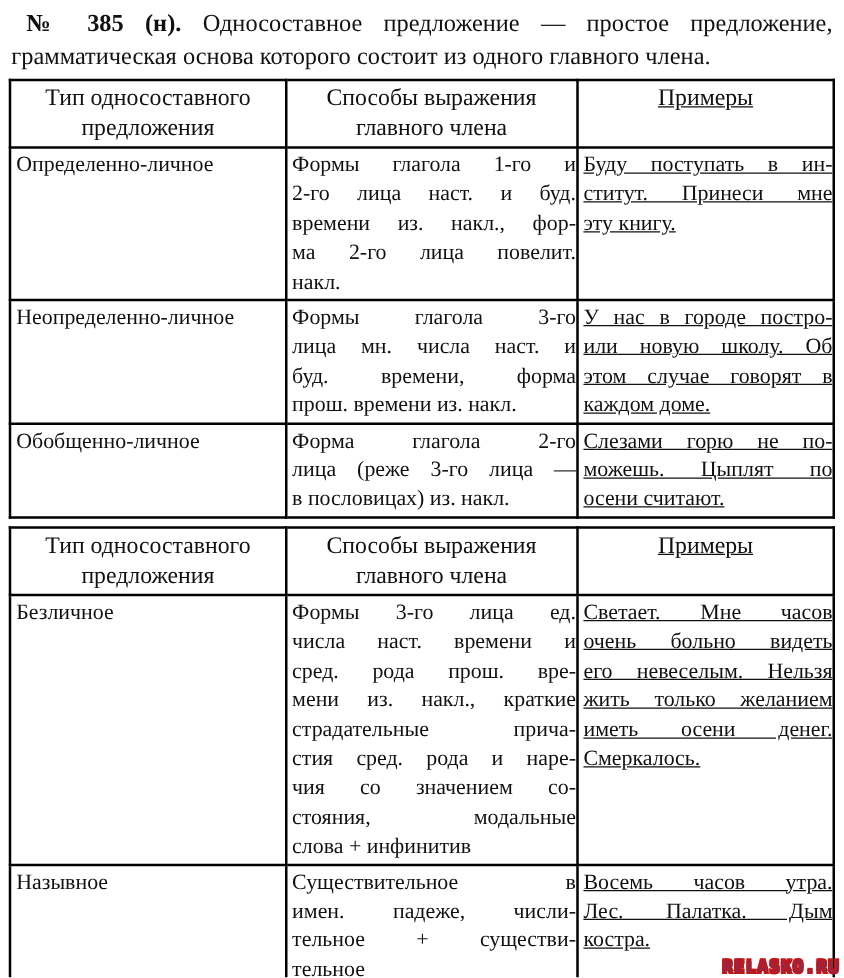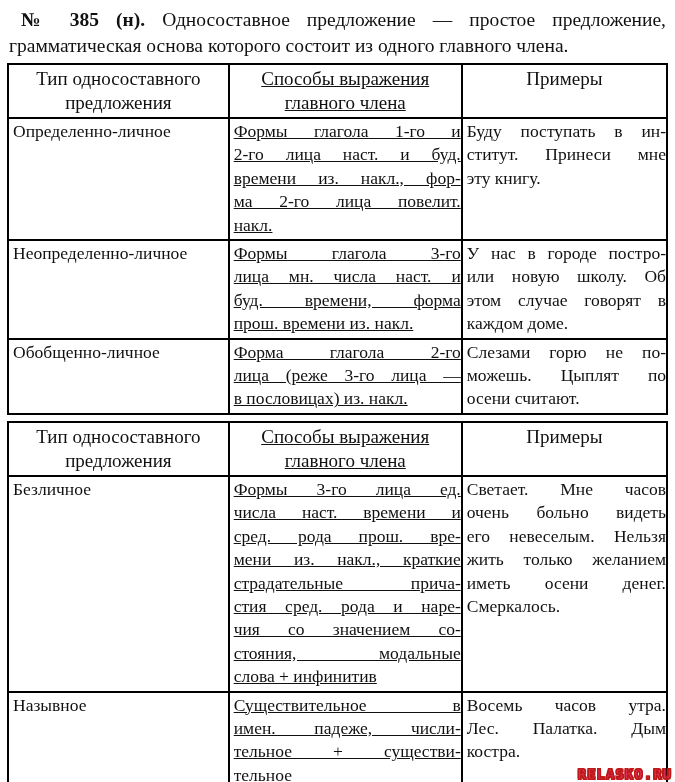--- a/index.html
+++ b/index.html
@@ -33,38 +33,38 @@
     overflow:hidden;
   }
   table.grid th {
     font-weight:normal;
     font-size:19px;
     line-height:24px;
     text-align:center;
     padding:2px 2px;
   }
   .c0 { width:214px;border-radius:12px; }
-  .c1 { width:226px;text-decoration:underline; }
-  .c2 { width:199px; }
+  .c1 { width:226px; }
+  .c2 { width:199px;text-decoration:underline; }
   table.grid td {
     font-size:17.5px;
     line-height:23.4px;
     padding:1px 0 2px 4px;
   }
   td.type-cell { text-align:left; }
   .line { text-align:justify; text-align-last:justify; white-space:nowrap; }
   .line.last { text-align-last:left; }
   .watermark {
     position:absolute;
     right:3px; bottom:0px;
     font-family:"DejaVu Sans Mono", monospace;
     font-weight:bold;
     font-size:14px;
     letter-spacing:1px;
-    color:#ec4899;
+    color:#1d4ed8;
     -webkit-text-stroke:1.5px var(--wm, #c01818);
     text-shadow:
       1px 1px 0 var(--wm, #c01818), -1px -1px 0 var(--wm, #c01818),
       1px -1px 0 var(--wm, #c01818), -1px 1px 0 var(--wm, #c01818);
   }
 </style>
 </head>
 <body>
 
 <div class="page" style="--bg: #ffffff; --text: #111111; --border: #000000; --wm: #c01818;">

